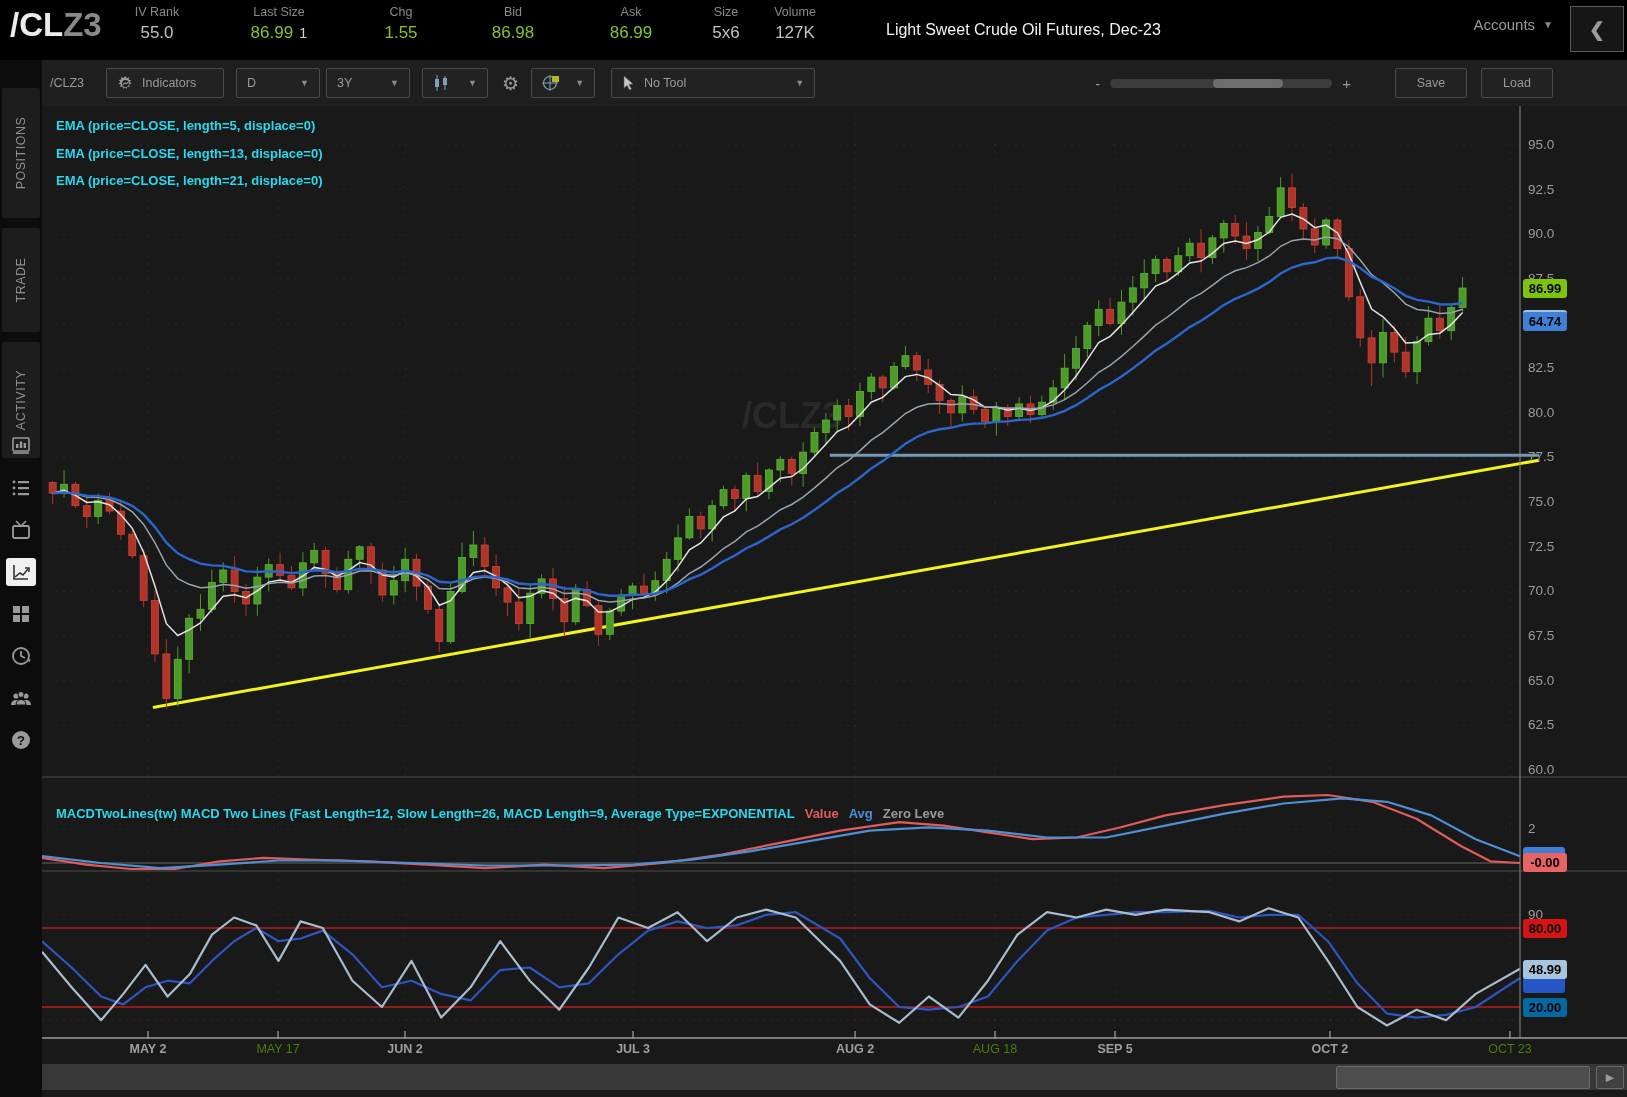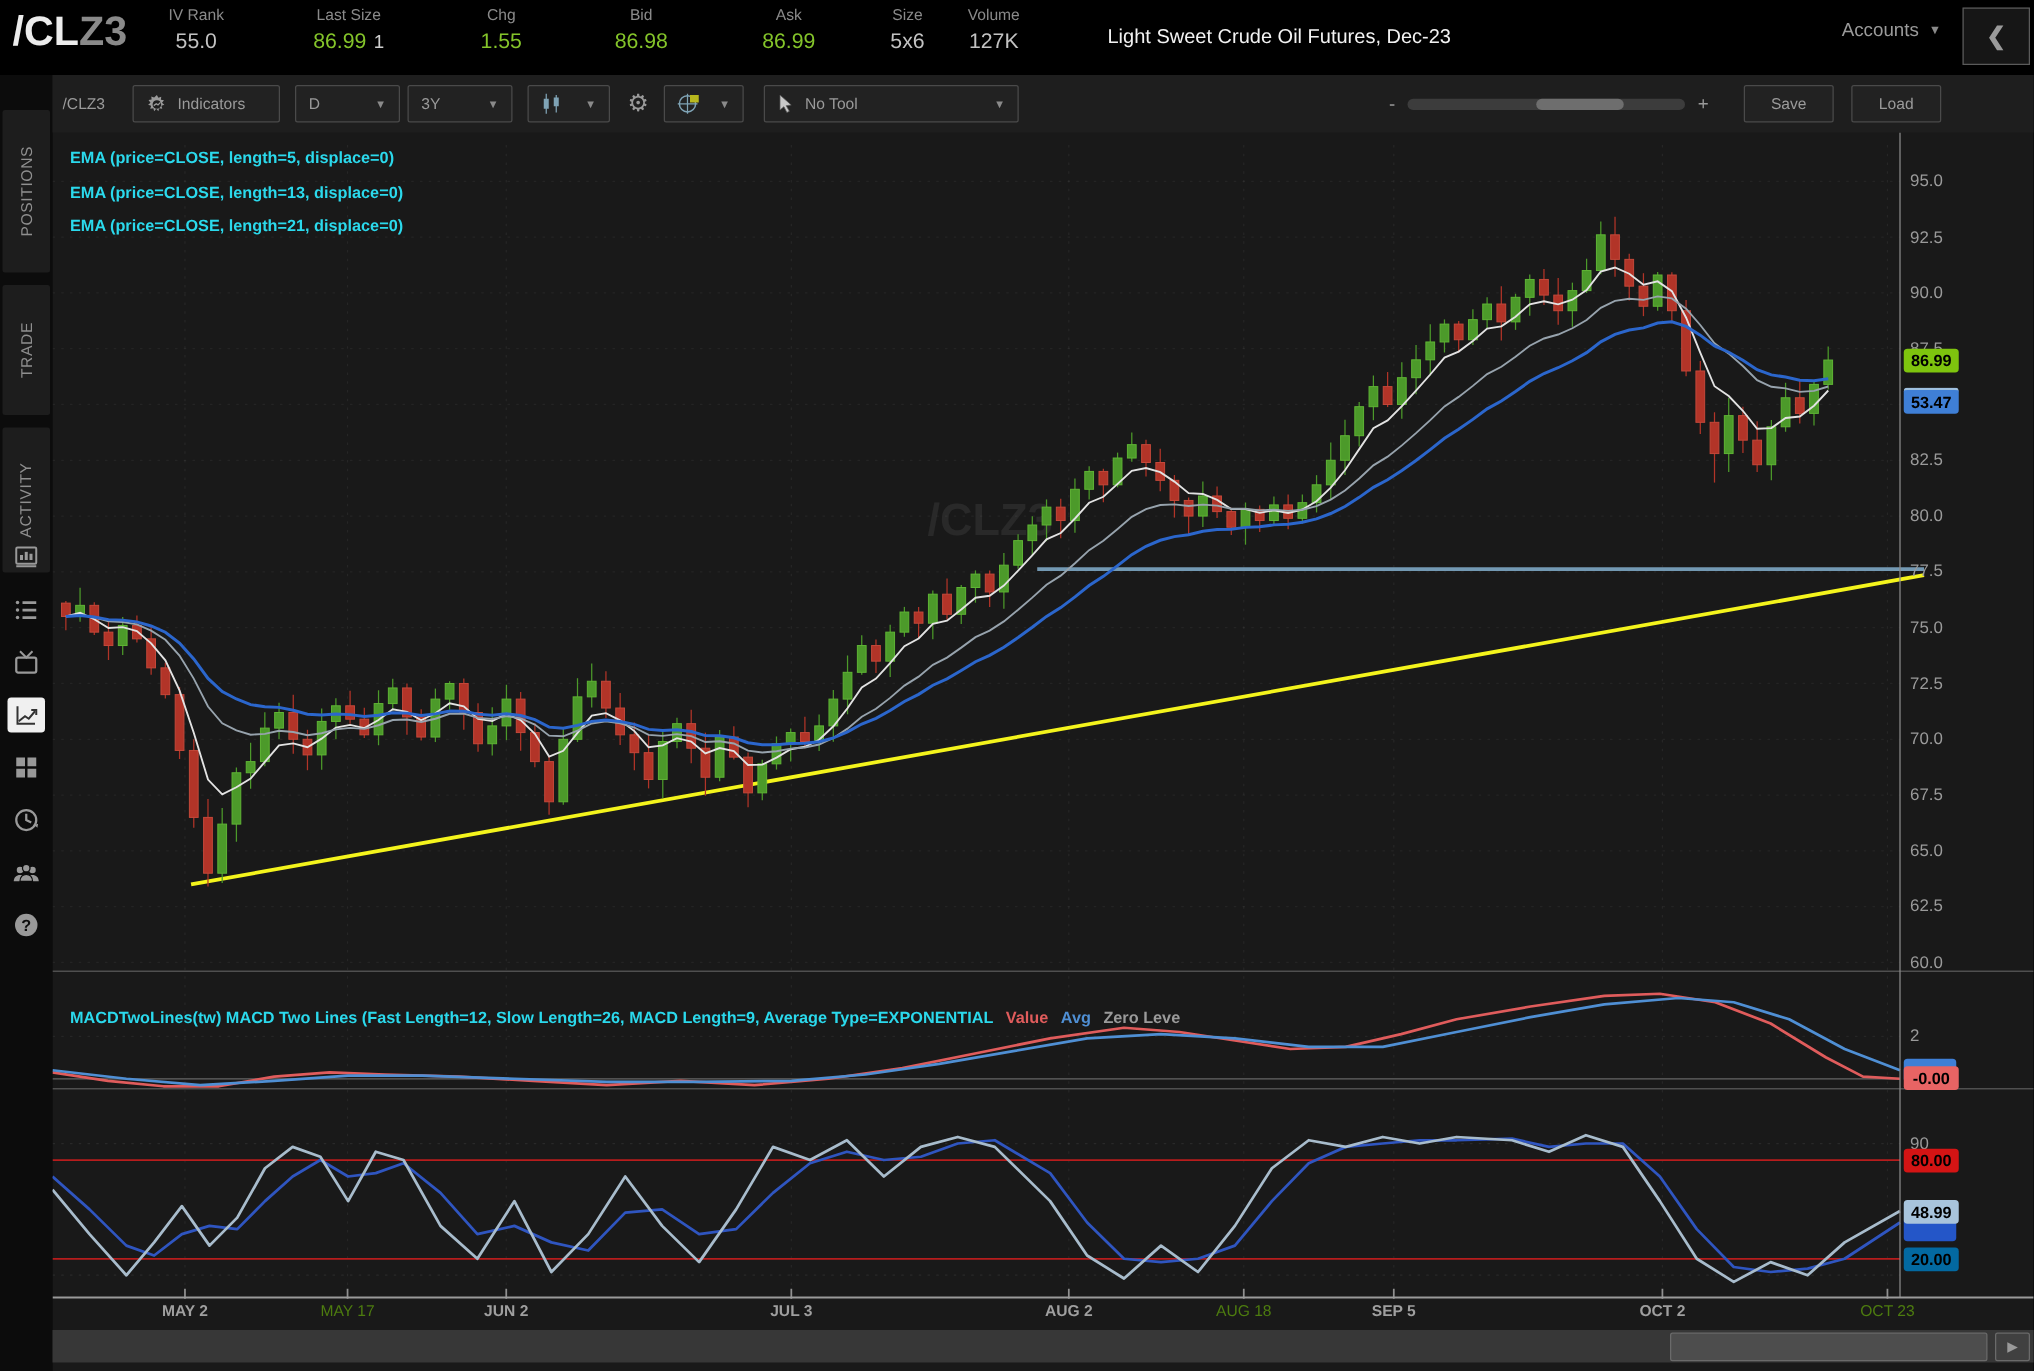--- a/index.html
+++ b/index.html
@@ -236,21 +236,21 @@
           </svg>
         <span>No Tool</span>
           <span class="dn">▼</span>
       </div>
       <div class="sp"></div>
       <div class="zminus">-</div>
       <div class="ztrack">
           <div class="zhandle" style="left:103px"></div>
         </div>
       <div class="zplus">+</div>
-      <div class="tbtn savebtn" style="margin-left:18px">
+      <div class="tbtn savebtn" style="margin-left:34px">
           <span>Save</span>
         </div>
       <div class="tbtn loadbtn" style="margin-left:14px;margin-right:74px">
           <span>Load</span>
         </div>
     </div>
 
     <div class="canvas">
       <svg id="plot" width="1585" height="958">
           <line x1="105.9726" y1="10" x2="105.9726" y2="932" stroke="rgba(255,255,255,0.06)" stroke-dasharray="2,5"></line>
@@ -581,21 +581,21 @@
           <div class="ytick" style="top: 343.498px;">77.5</div>
           <div class="ytick" style="top: 388.14px;">75.0</div>
           <div class="ytick" style="top: 432.782px;">72.5</div>
           <div class="ytick" style="top: 477.425px;">70.0</div>
           <div class="ytick" style="top: 522.067px;">67.5</div>
           <div class="ytick" style="top: 566.71px;">65.0</div>
           <div class="ytick" style="top: 611.352px;">62.5</div>
           <div class="ytick" style="top: 655.995px;">60.0</div>
           <div class="ytick" style="top: 715px;">2</div>
           <div class="ytick" style="top: 800.83px;">90</div>
-          <div class="badge" style="top: 204.106px; background: rgb(63, 127, 214); border-top: 2px solid rgb(159, 192, 224);">53.47</div>
+          <div class="badge" style="top: 204.106px; background: rgb(63, 127, 214); border-top: 2px solid rgb(159, 192, 224);">64.74</div>
           <div class="badge" style="top: 173.035px; background: rgb(126, 196, 14);">86.99</div>
           <div class="badge" style="top: 741.2px; background: rgb(63, 127, 214); width: 42px;"></div>
           <div class="badge" style="top: 747px; background: rgb(232, 100, 100);">-0.00</div>
           <div class="badge" style="top: 813px; background: rgb(212, 20, 20);">80.00</div>
           <div class="badge" style="top: 868.046px; background: rgb(36, 86, 200); width: 42px;"></div>
           <div class="badge" style="top: 853.827px; background: rgb(168, 196, 220);">48.99</div>
           <div class="badge" style="top: 892.02px; background: #0369a1;">20.00</div>
           <div class="xlab" style="left: 105.973px;">MAY 2</div>
           <div class="xlab minor" style="left: 236.037px;">MAY 17</div>
           <div class="xlab" style="left: 362.997px;">JUN 2</div>

